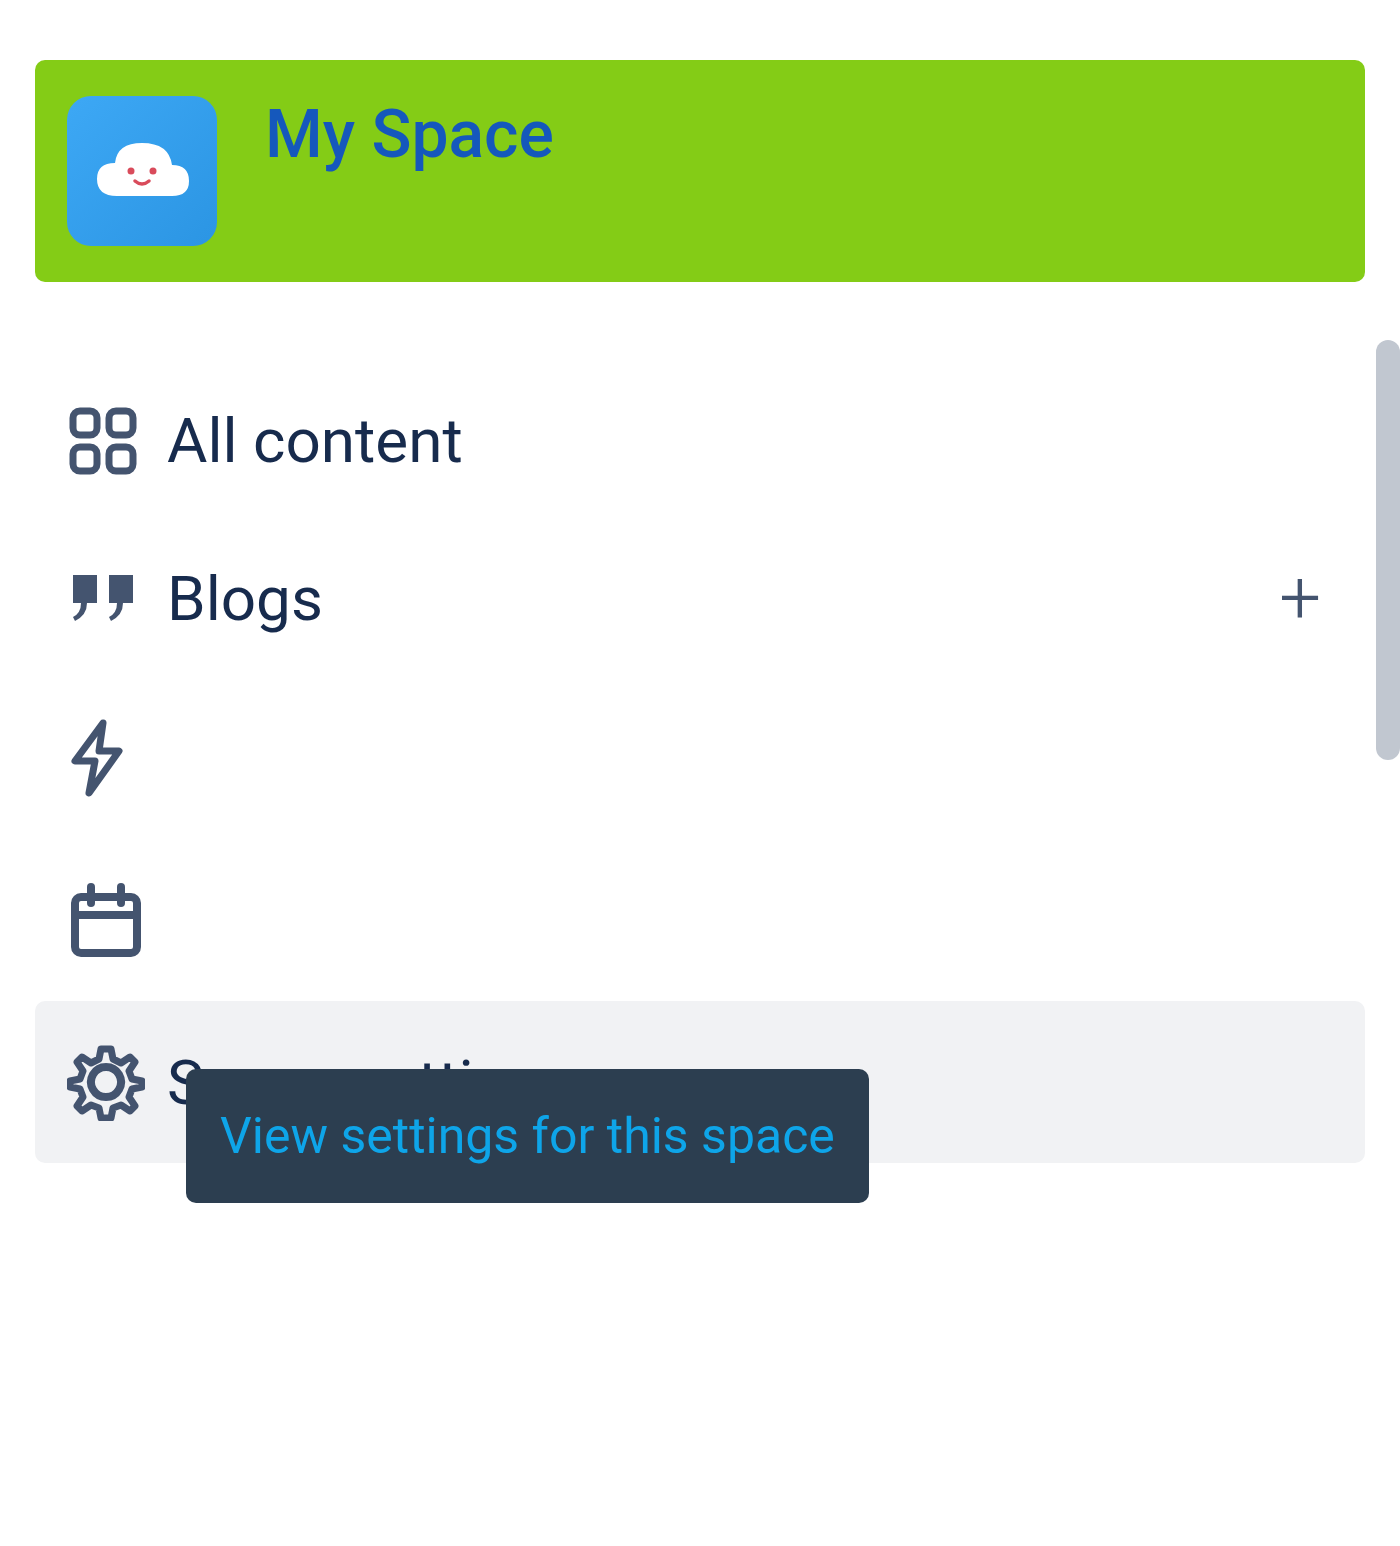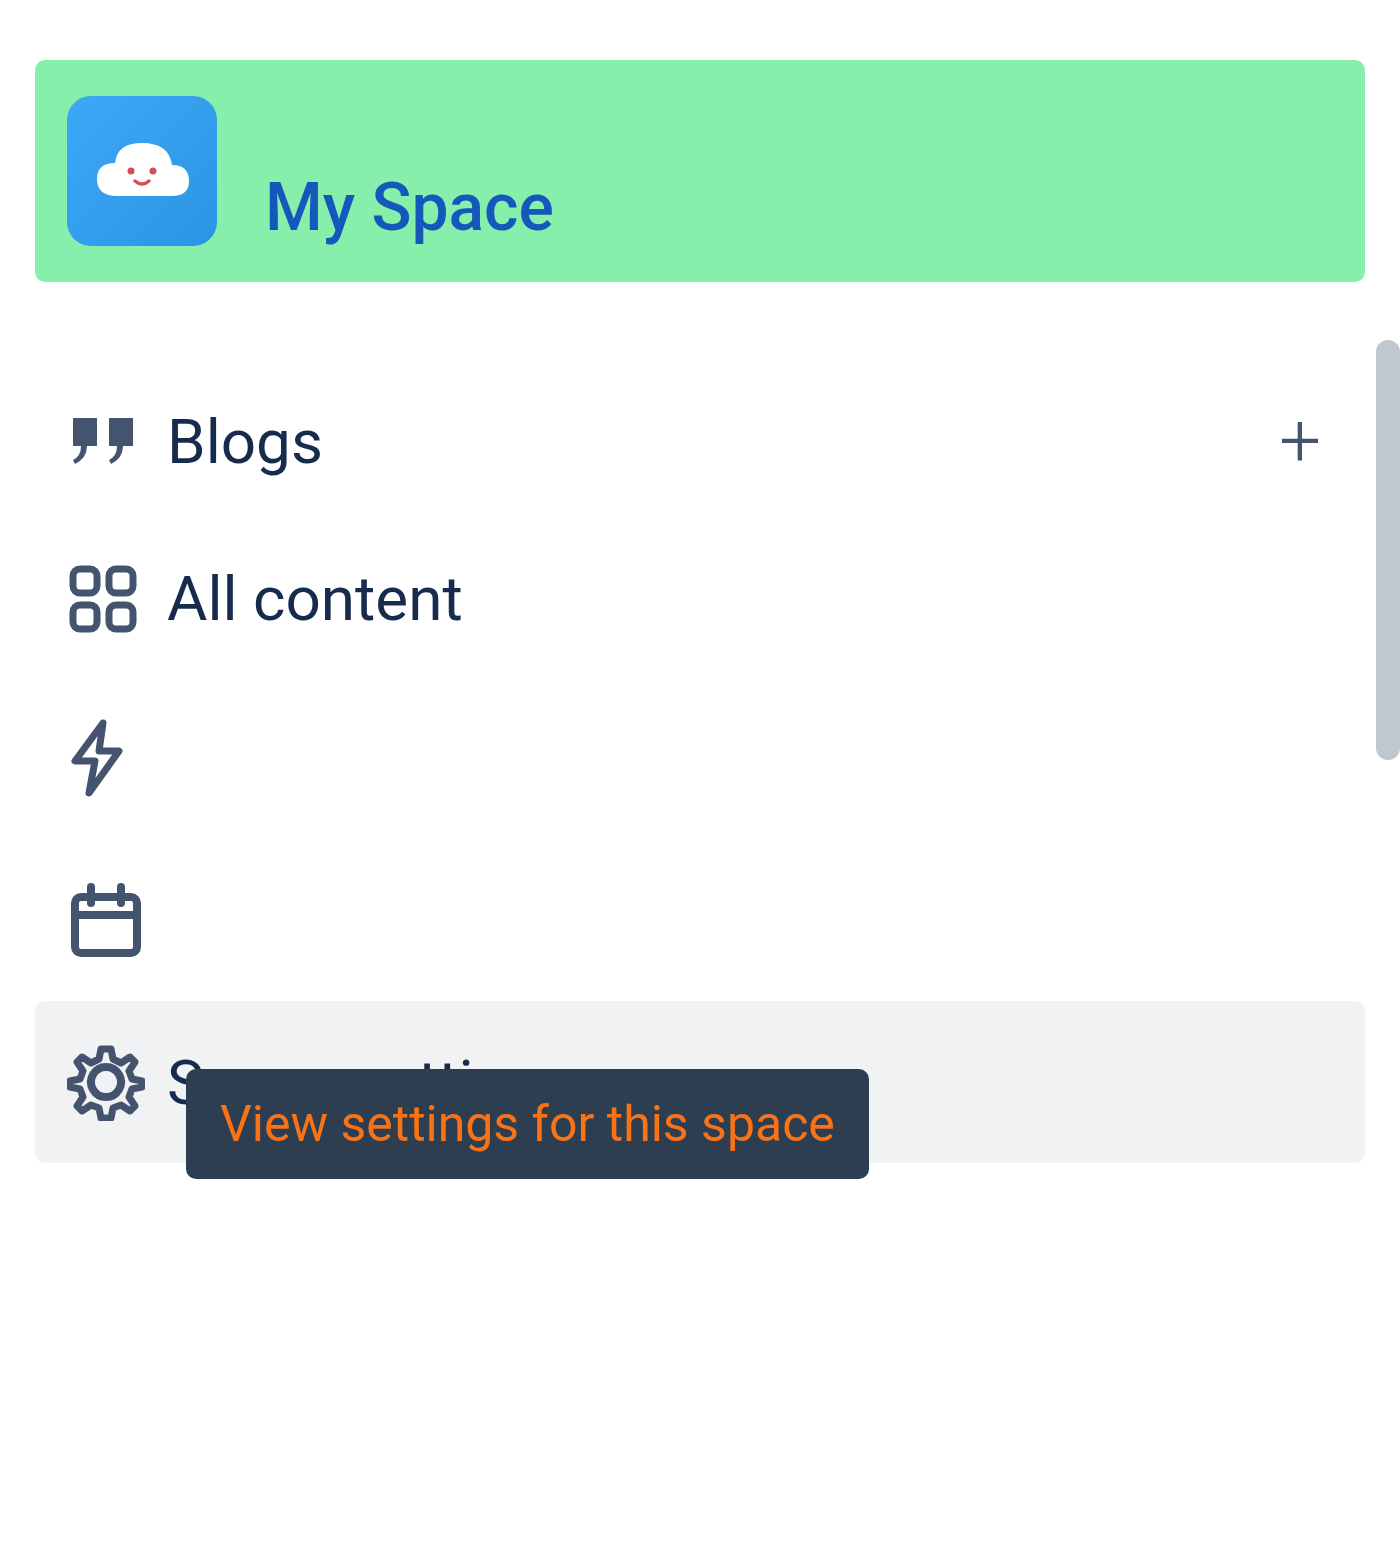--- a/index.html
+++ b/index.html
@@ -15,23 +15,23 @@
       overflow: hidden;
     }
     .sidebar {
       width: 1400px;
       height: 1546px;
       padding: 60px 35px 0 35px;
       position: relative;
     }
     .space-header {
       display: flex;
-      align-items: flex-end;
+      align-items: flex-start;
       gap: 48px;
-      background: #86efac;
+      background: #84cc16;
       border-radius: 10px;
       padding: 36px 20px 36px 32px;
       margin-bottom: 80px;
     }
     .space-avatar {
       width: 150px;
       height: 150px;
       border-radius: 24px;
       background: linear-gradient(135deg, #3da8f5 0%, #2b95e3 100%);
       display: flex;
@@ -78,24 +78,24 @@
       font-weight: 300;
       line-height: 1;
       padding: 0 12px;
       cursor: pointer;
     }
     .tooltip {
       position: absolute;
       left: 186px;
       top: 1069px;
       background: #2c3e50;
-      color: #f97316;
+      color: #0ea5e9;
       font-size: 50px;
       font-weight: 400;
-      padding: 26px 34px;
+      padding: 38px 34px;
       border-radius: 10px;
       white-space: nowrap;
       z-index: 10;
     }
     .calendar-item {
       padding: 42px 32px;
       position: relative;
     }
     .calendar-icon-wrap {
       width: 100px;
@@ -128,39 +128,39 @@
         <path d="M 48 50 Q 55 56 62 50" stroke="#d94b5b" stroke-width="3.5" fill="none" stroke-linecap="round"></path>
       </svg>
     </div>
     <span class="space-title">My Space</span>
   </div>
 
   <ul class="nav-list">
 
     <li class="nav-item">
       <span class="nav-icon">
-        <svg width="72" height="58" viewBox="0 0 72 58">
-          <path d="M 6 6 L 30 6 L 30 34 L 20 34 Q 20 46 8 52 L 6 48 Q 14 44 14 34 L 6 34 Z" fill="#44546f"></path>
-          <path d="M 42 6 L 66 6 L 66 34 L 56 34 Q 56 46 44 52 L 42 48 Q 50 44 50 34 L 42 34 Z" fill="#44546f"></path>
-        </svg>
-      </span>
-      <span class="nav-label">Blogs</span>
-      <span class="nav-action">+</span>
-    </li>
-
-    <li class="nav-item">
-      <span class="nav-icon">
         <svg width="72" height="72" viewBox="0 0 72 72">
           <rect x="6" y="6" width="24" height="24" rx="7" fill="none" stroke="#44546f" stroke-width="7"></rect>
           <rect x="42" y="6" width="24" height="24" rx="7" fill="none" stroke="#44546f" stroke-width="7"></rect>
           <rect x="6" y="42" width="24" height="24" rx="7" fill="none" stroke="#44546f" stroke-width="7"></rect>
           <rect x="42" y="42" width="24" height="24" rx="7" fill="none" stroke="#44546f" stroke-width="7"></rect>
         </svg>
       </span>
       <span class="nav-label">All content</span>
+    </li>
+
+    <li class="nav-item">
+      <span class="nav-icon">
+        <svg width="72" height="58" viewBox="0 0 72 58">
+          <path d="M 6 6 L 30 6 L 30 34 L 20 34 Q 20 46 8 52 L 6 48 Q 14 44 14 34 L 6 34 Z" fill="#44546f"></path>
+          <path d="M 42 6 L 66 6 L 66 34 L 56 34 Q 56 46 44 52 L 42 48 Q 50 44 50 34 L 42 34 Z" fill="#44546f"></path>
+        </svg>
+      </span>
+      <span class="nav-label">Blogs</span>
+      <span class="nav-action">+</span>
     </li>
 
     <li class="nav-item">
       <span class="nav-icon">
         <svg width="60" height="78" viewBox="0 0 60 78">
           <path d="M 36 4 L 8 42 L 28 42 L 22 74 L 52 32 L 32 32 Z" fill="none" stroke="#44546f" stroke-width="7" stroke-linejoin="round"></path>
         </svg>
       </span>
     </li>
 

